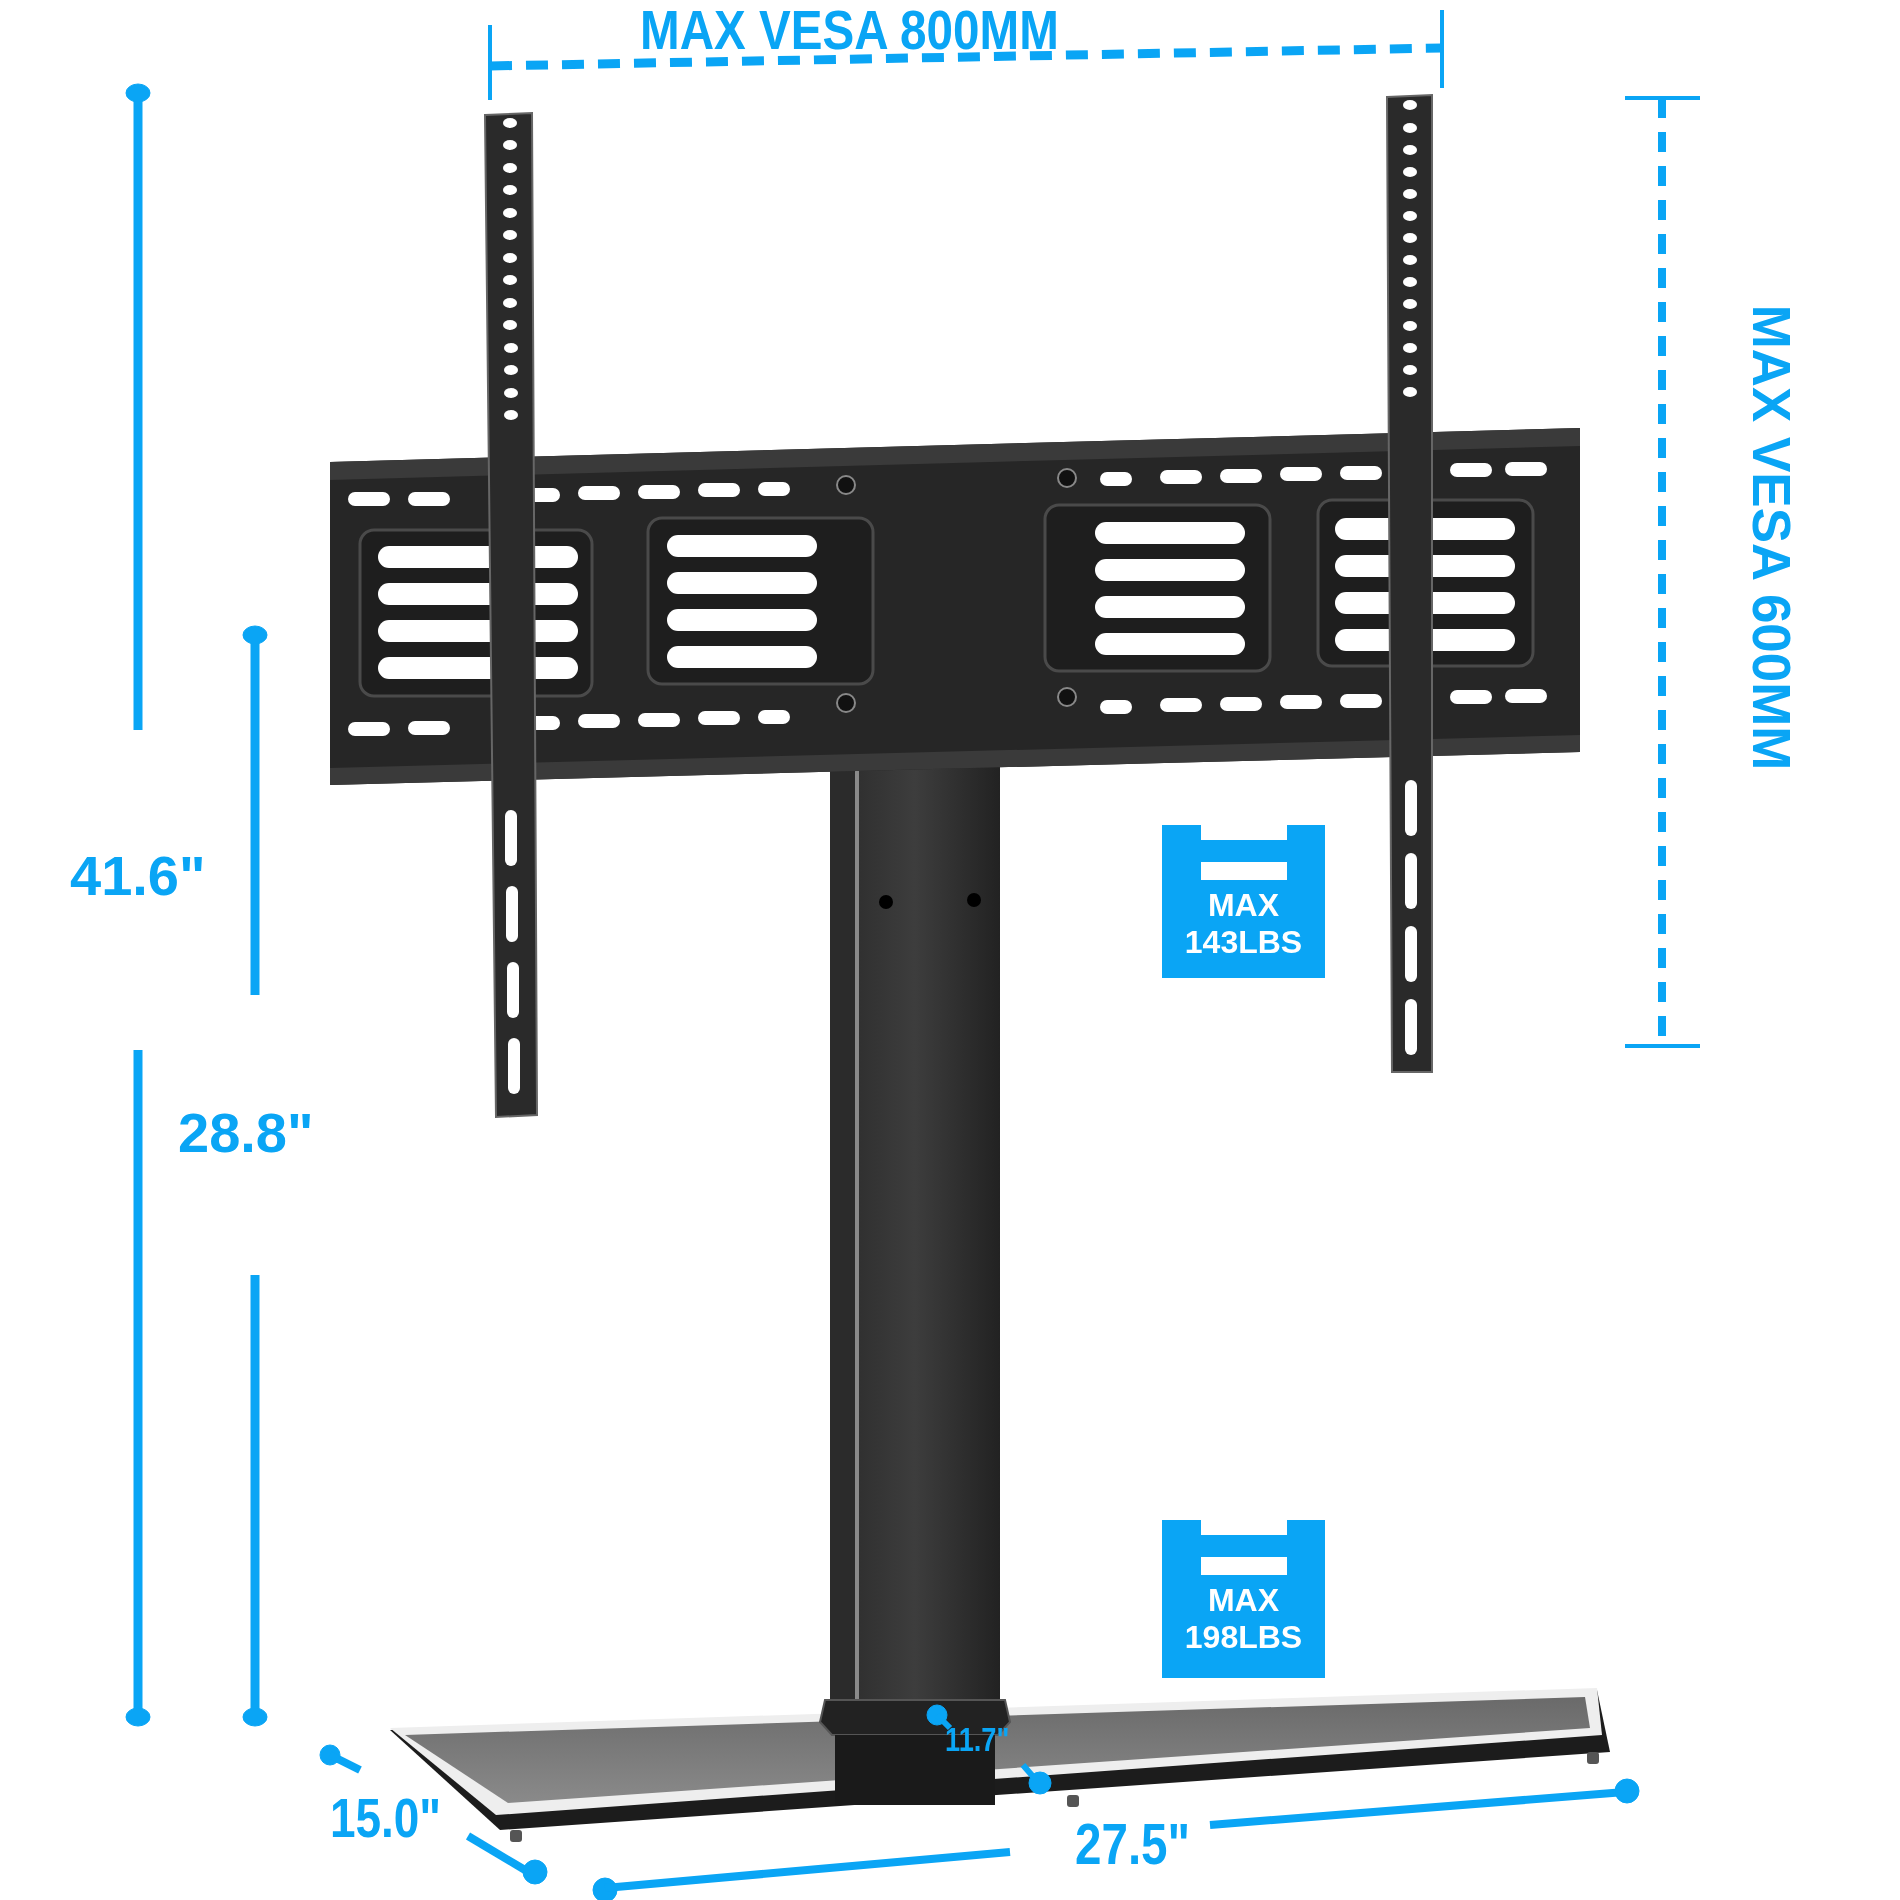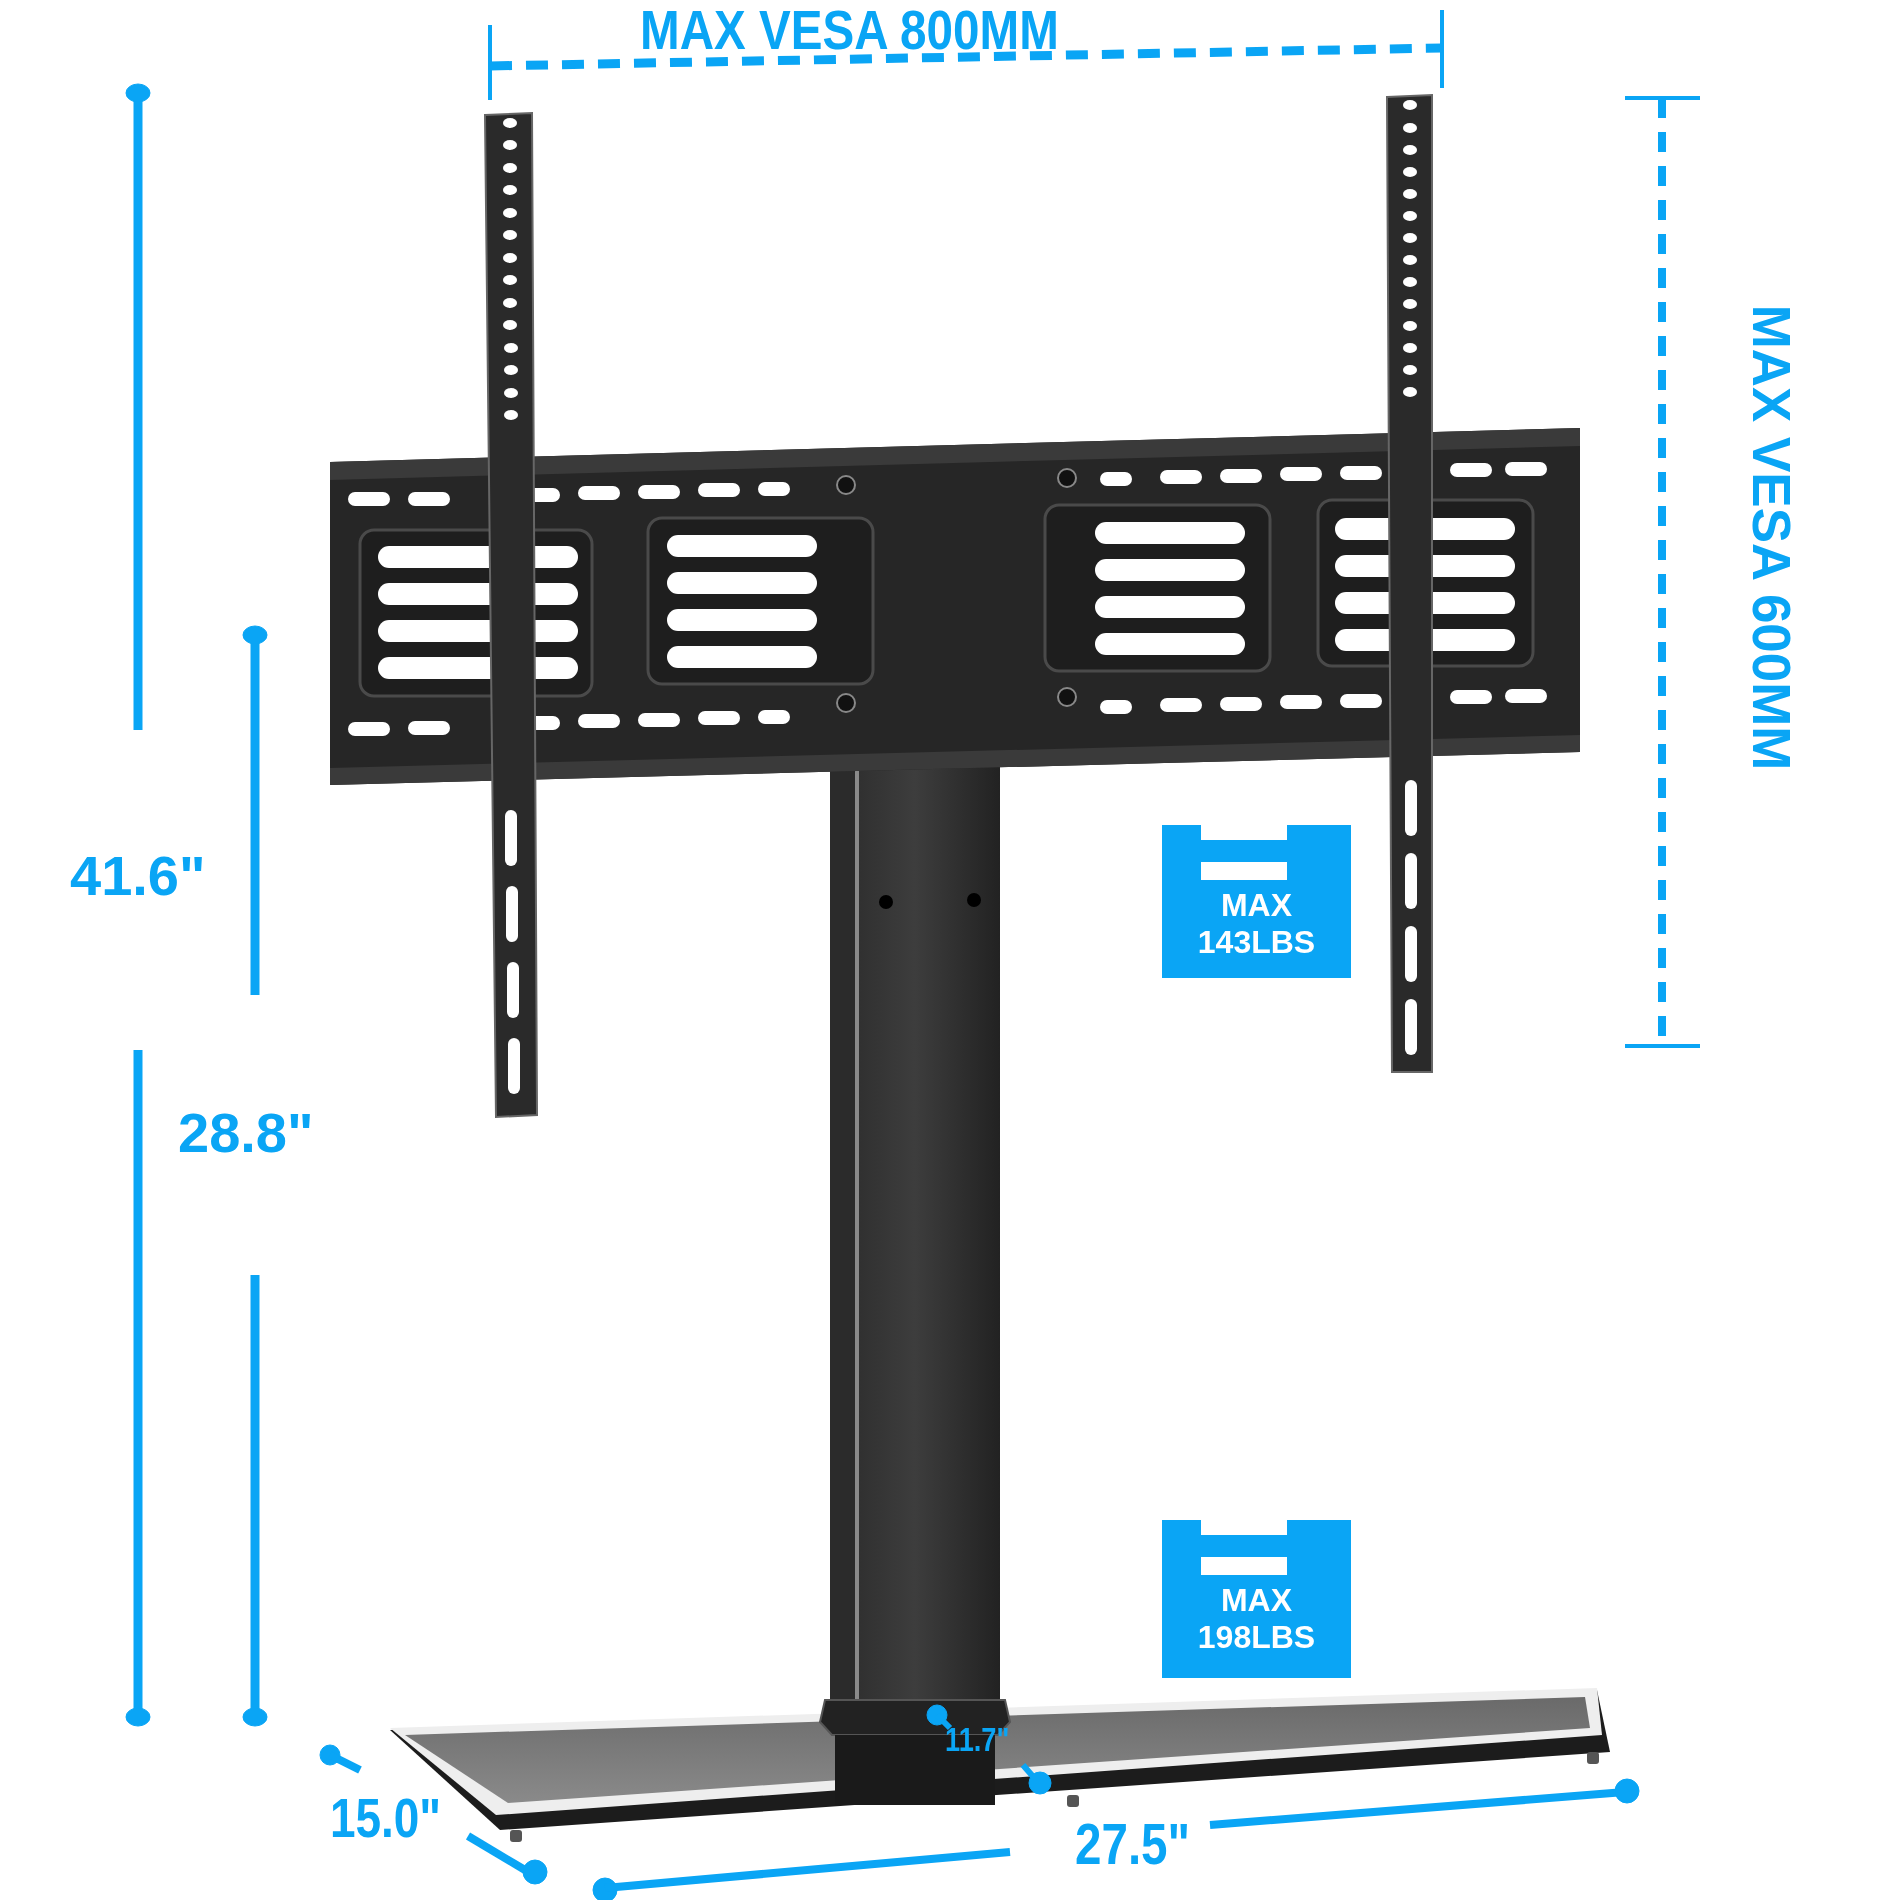--- a/index.html
+++ b/index.html
@@ -1,19 +1,19 @@
 <!DOCTYPE html>
 <html><head>
 <meta charset="utf-8">
 <style>
   html, body { margin: 0; padding: 0; background: #ffffff; }
   body { width: 1900px; height: 1900px; position: relative; overflow: hidden;
          font-family: "Liberation Sans", "DejaVu Sans", sans-serif; }
   .dim-text { position: absolute; color: #0aa5f5; font-weight: bold; white-space: nowrap; line-height: 1; }
-  .badge { position: absolute; width: 189px; background: #0aa5f5; color: #fff; text-align: center;
+  .badge { position: absolute; width: 163px; background: #0aa5f5; color: #fff; text-align: center;
            font-weight: bold; font-size: 32px; line-height: 1.15; }
   .badge .notch { position: absolute; top: 0; left: 39px; width: 86px; height: 15px; background: #fff; }
   .badge .bar { position: absolute; top: 37px; left: 39px; width: 86px; height: 18px; background: #fff; }
   .badge .txt { position: absolute; left: 0; right: 0; top: 62px; }
   svg { position: absolute; left: 0; top: 0; }
 </style>
 </head>
 <body>
 
 <svg width="1900" height="1900" viewBox="0 0 1900 1900">

